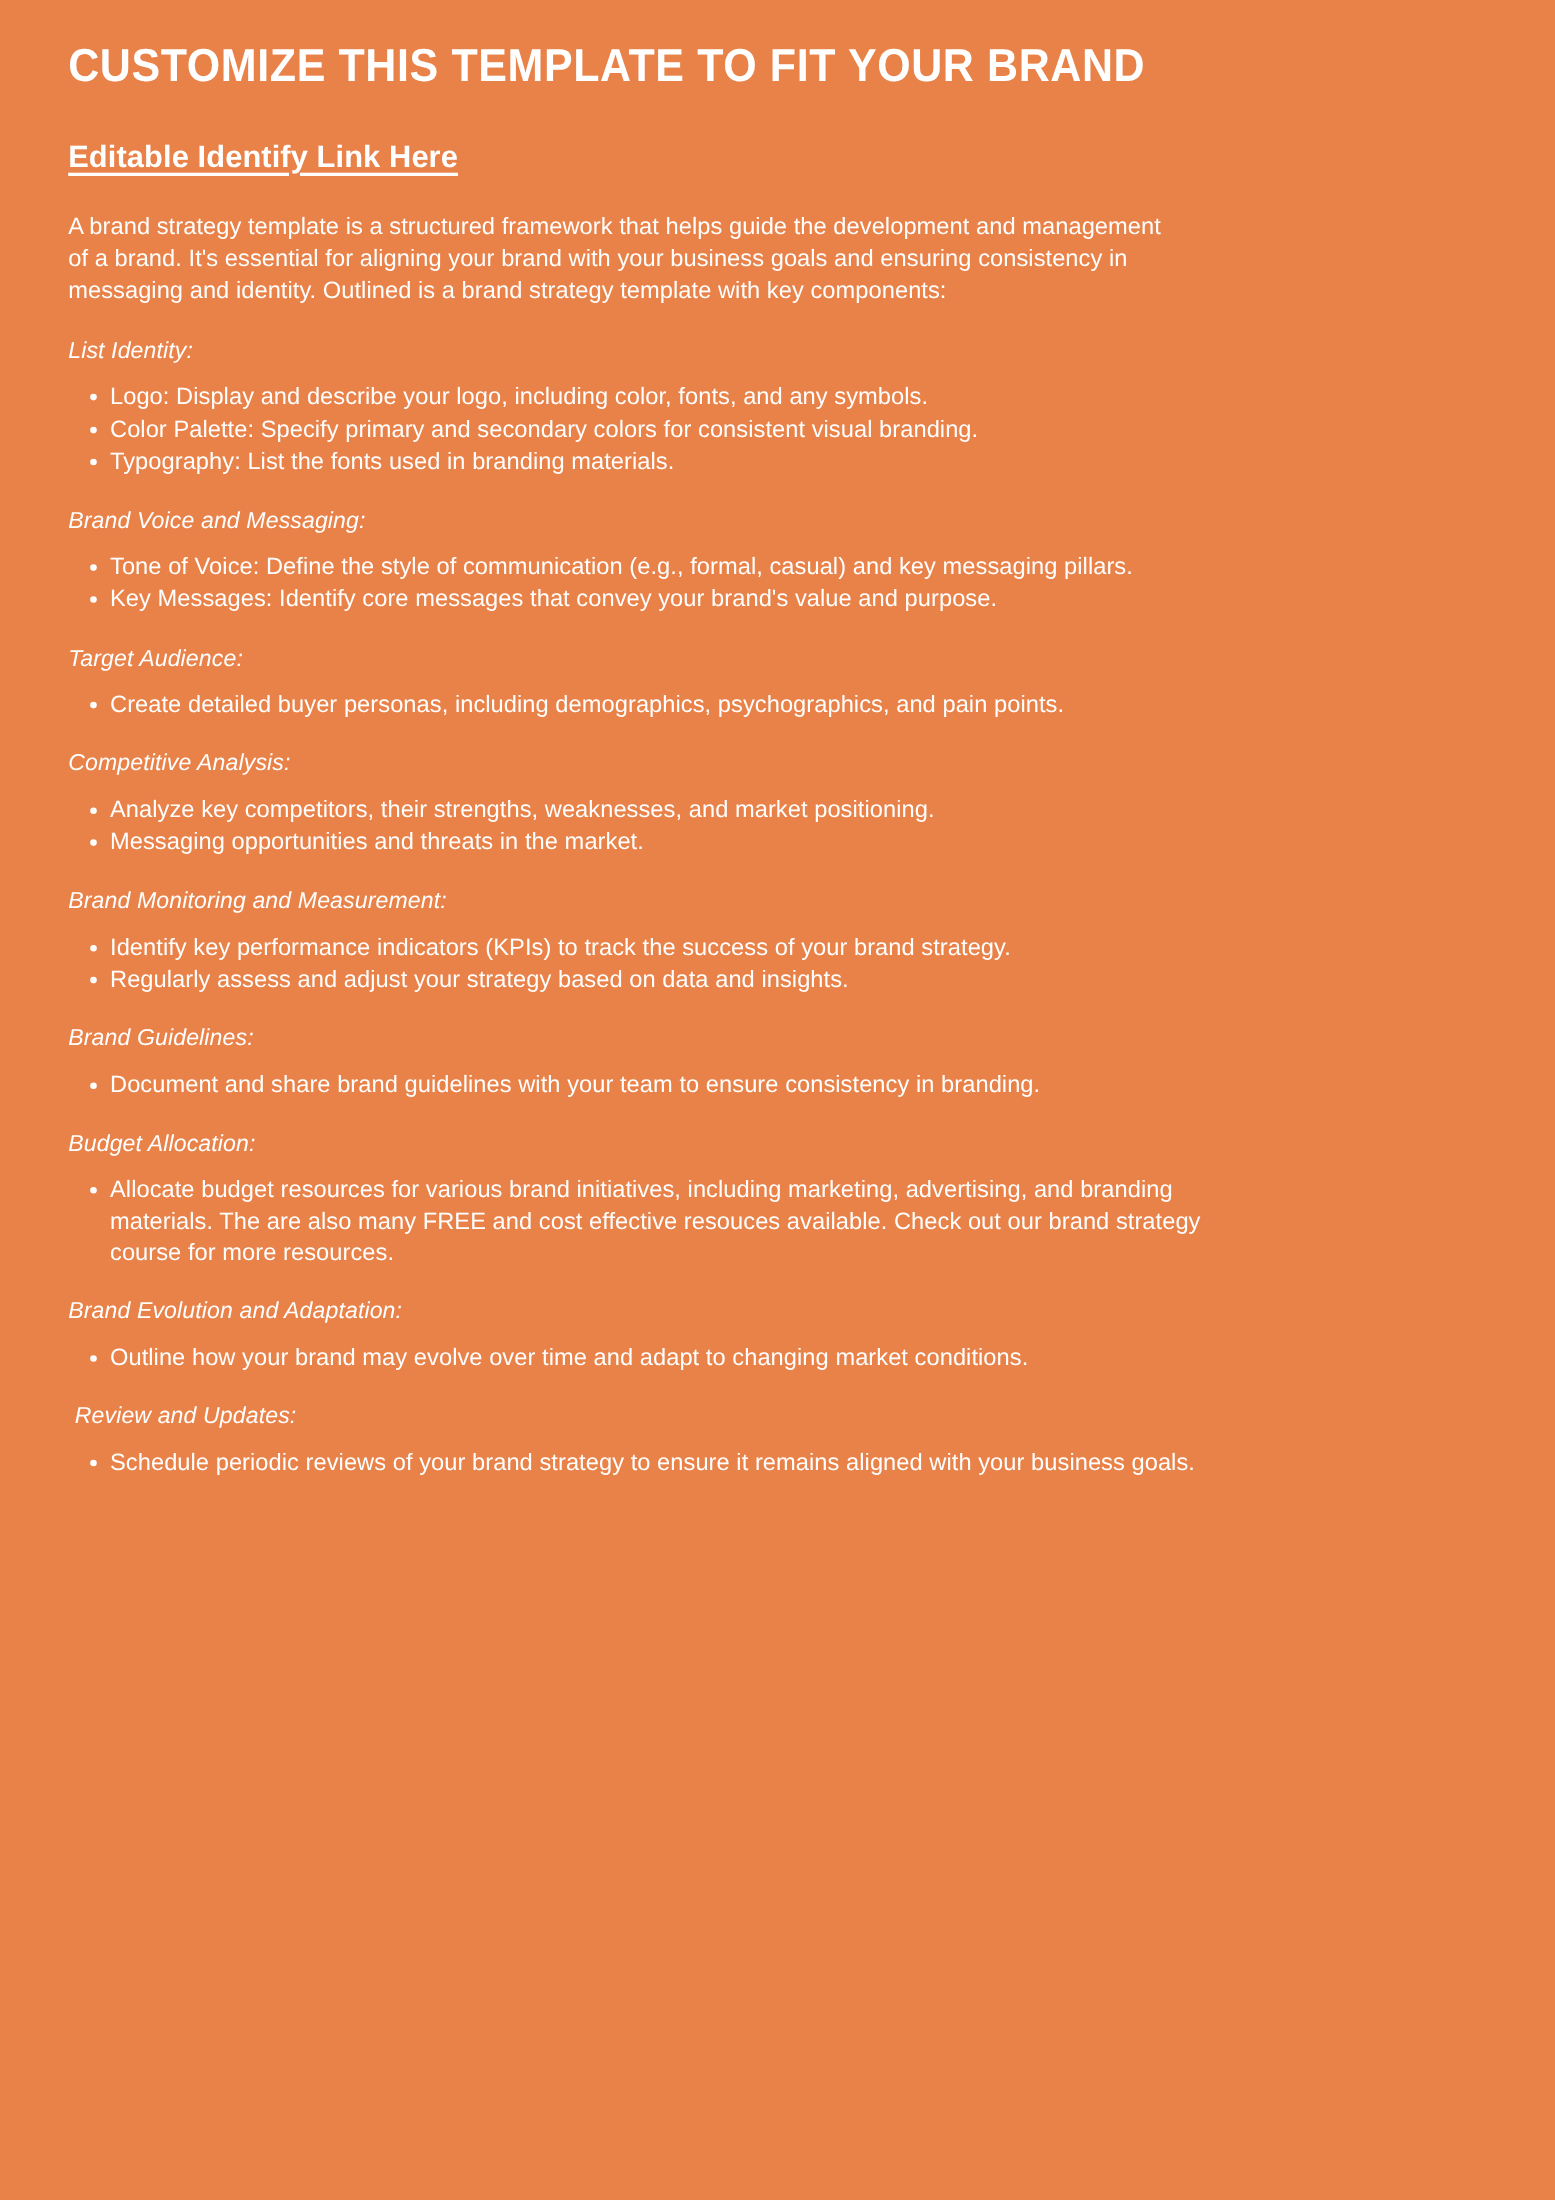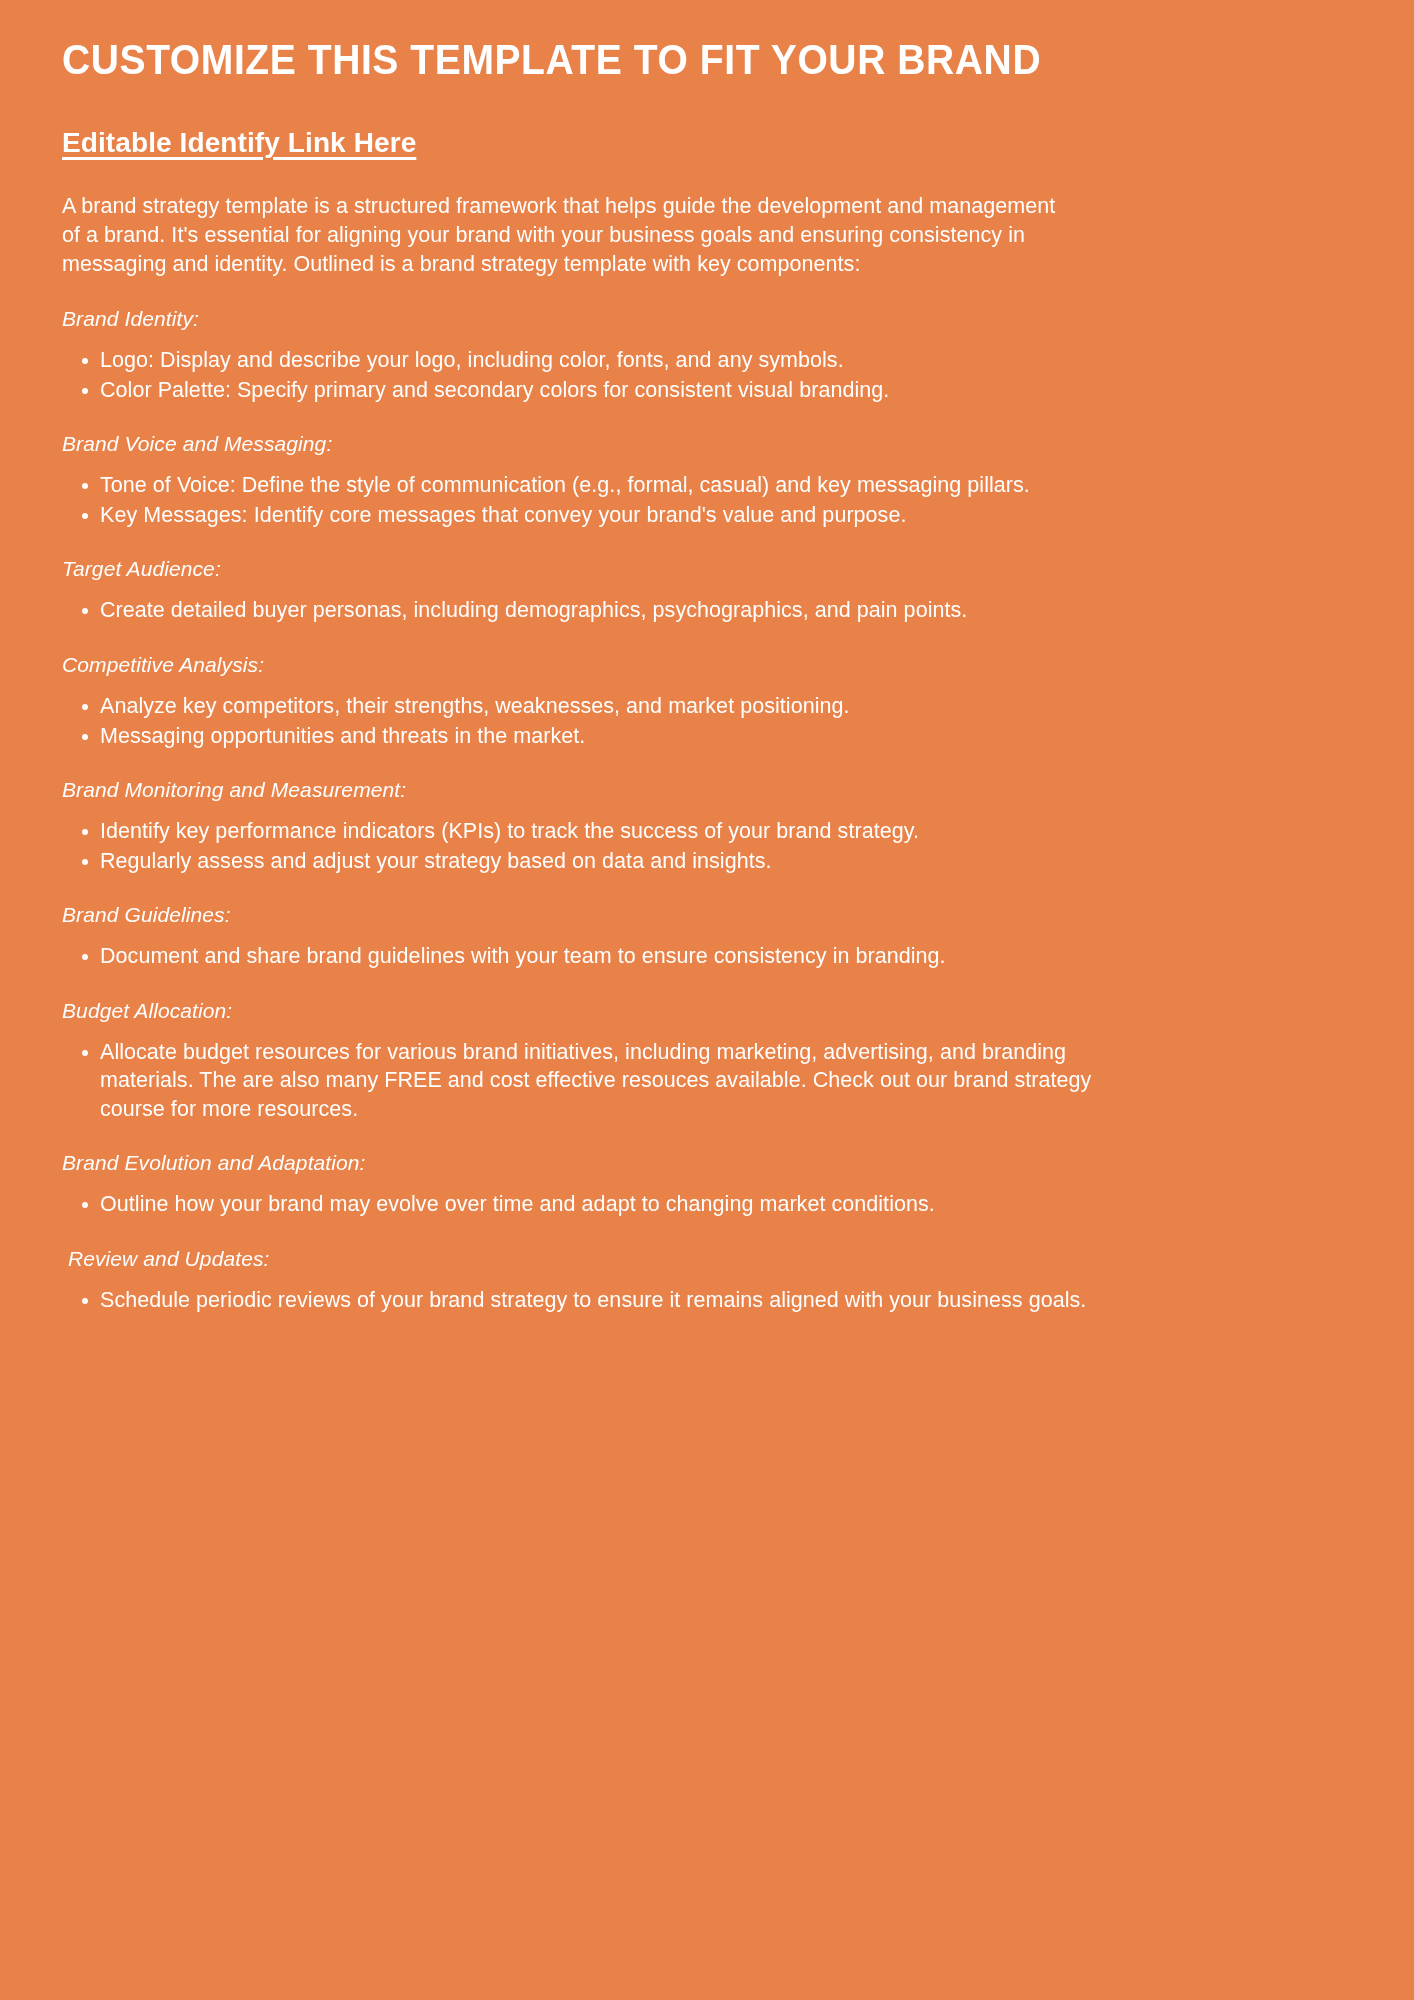--- a/index.html
+++ b/index.html
@@ -115,24 +115,25 @@
   <h1 class="doc-title">CUSTOMIZE THIS TEMPLATE TO FIT YOUR BRAND</h1>
 
   <div class="link-row">
     <a class="editable-link" href="#">Editable Identify Link Here</a>
   </div>
 
   <p class="intro">A brand strategy template is a structured framework that helps guide the development and management of a brand. It's essential for aligning your brand with your business goals and ensuring consistency in messaging and identity. Outlined is a brand strategy template with key components:</p>
 
   <div id="sections-root">
       <div class="section">
-        <p class="section-heading">Brand Identity:</p>
+        <p class="section-heading">List Identity:</p>
         <ul class="bullets">
           <li>Logo: Display and describe your logo, including color, fonts, and any symbols.</li>
           <li>Color Palette: Specify primary and secondary colors for consistent visual branding.</li>
+          <li>Typography: List the fonts used in branding materials.</li>
         </ul>
       </div>
       <div class="section">
         <p class="section-heading">Brand Voice and Messaging:</p>
         <ul class="bullets">
           <li>Tone of Voice: Define the style of communication (e.g., formal, casual) and key messaging pillars.</li>
           <li>Key Messages: Identify core messages that convey your brand's value and purpose.</li>
         </ul>
       </div>
       <div class="section">

